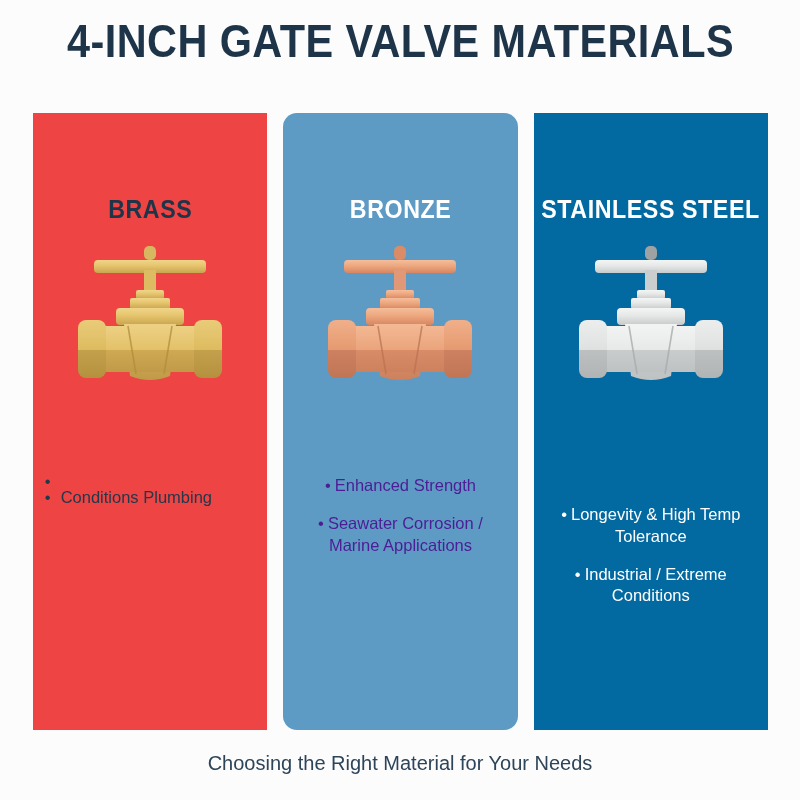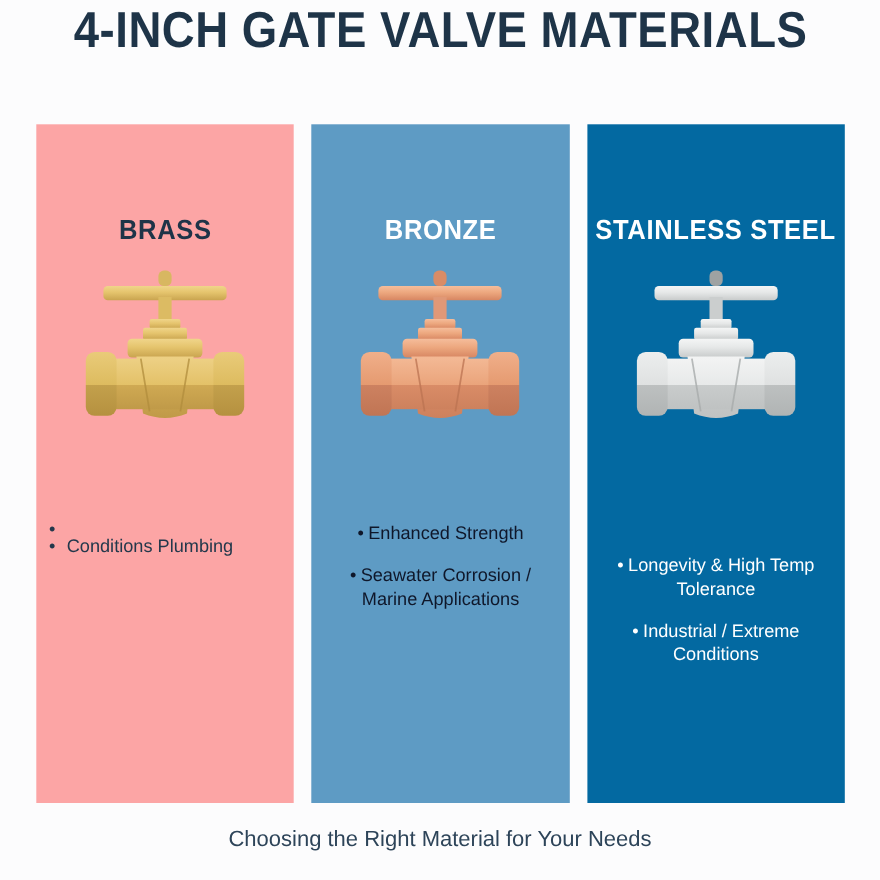--- a/index.html
+++ b/index.html
@@ -22,21 +22,21 @@
     width: 800px;
     height: 800px;
     display: flex;
     flex-direction: column;
   }
 
   
   .title-wrap {
     height: 82px;
     display: flex;
-    align-items: flex-start;
+    align-items: center;
     justify-content: center;
   }
   .main-title {
     font-family: "Liberation Sans Narrow", "Liberation Sans", sans-serif;
     font-weight: 700;
     font-size: 46px;
     letter-spacing: 0.5px;
     color: #1e3448;
     text-transform: uppercase;
     transform: scaleX(0.90);
@@ -56,22 +56,22 @@
     gap: 16px;
   }
   .col {
     flex: 1 1 0;
     display: flex;
     flex-direction: column;
     align-items: center;
     position: relative;
     overflow: hidden;
   }
-  .col-brass      { background: #fca5a5; }
-  .col-bronze     { background: #5e9bc4; }
+  .col-brass      { background: #ef4444; }
+  .col-bronze     { background: #5e9bc4; border-radius: 14px; }
   .col-stainless  { background: #0369a1; }
 
   .col-heading {
     font-family: "Liberation Sans Narrow", "Liberation Sans", sans-serif;
     font-weight: 700;
     font-size: 25px;
     letter-spacing: 0.6px;
     text-transform: uppercase;
     margin: 0;
     transform: scaleX(0.93);
@@ -103,21 +103,21 @@
   .col-bronze .bullets    { margin-top: 88px; text-align: center; }
   .col-stainless .bullets { margin-top: 117px; text-align: center; }
 
   .bullets li {
     font-size: 16.5px;
     line-height: 1.32;
     margin-bottom: 16px;
     position: relative;
   }
   .col-brass .bullets li     { color: #23384b; padding-left: 18px; }
-  .col-bronze .bullets li    { color: #0f172a; text-align: center; }
+  .col-bronze .bullets li    { color: #4c1d95; text-align: center; }
   .col-stainless .bullets li { color: #ffffff; }
 
   .col-brass .bullets li .dot {
     position: absolute;
     left: 2px;
     top: 0;
   }
   .col-bronze .bullets li .dot,
   .col-stainless .bullets li .dot {
     margin-right: 4px;

